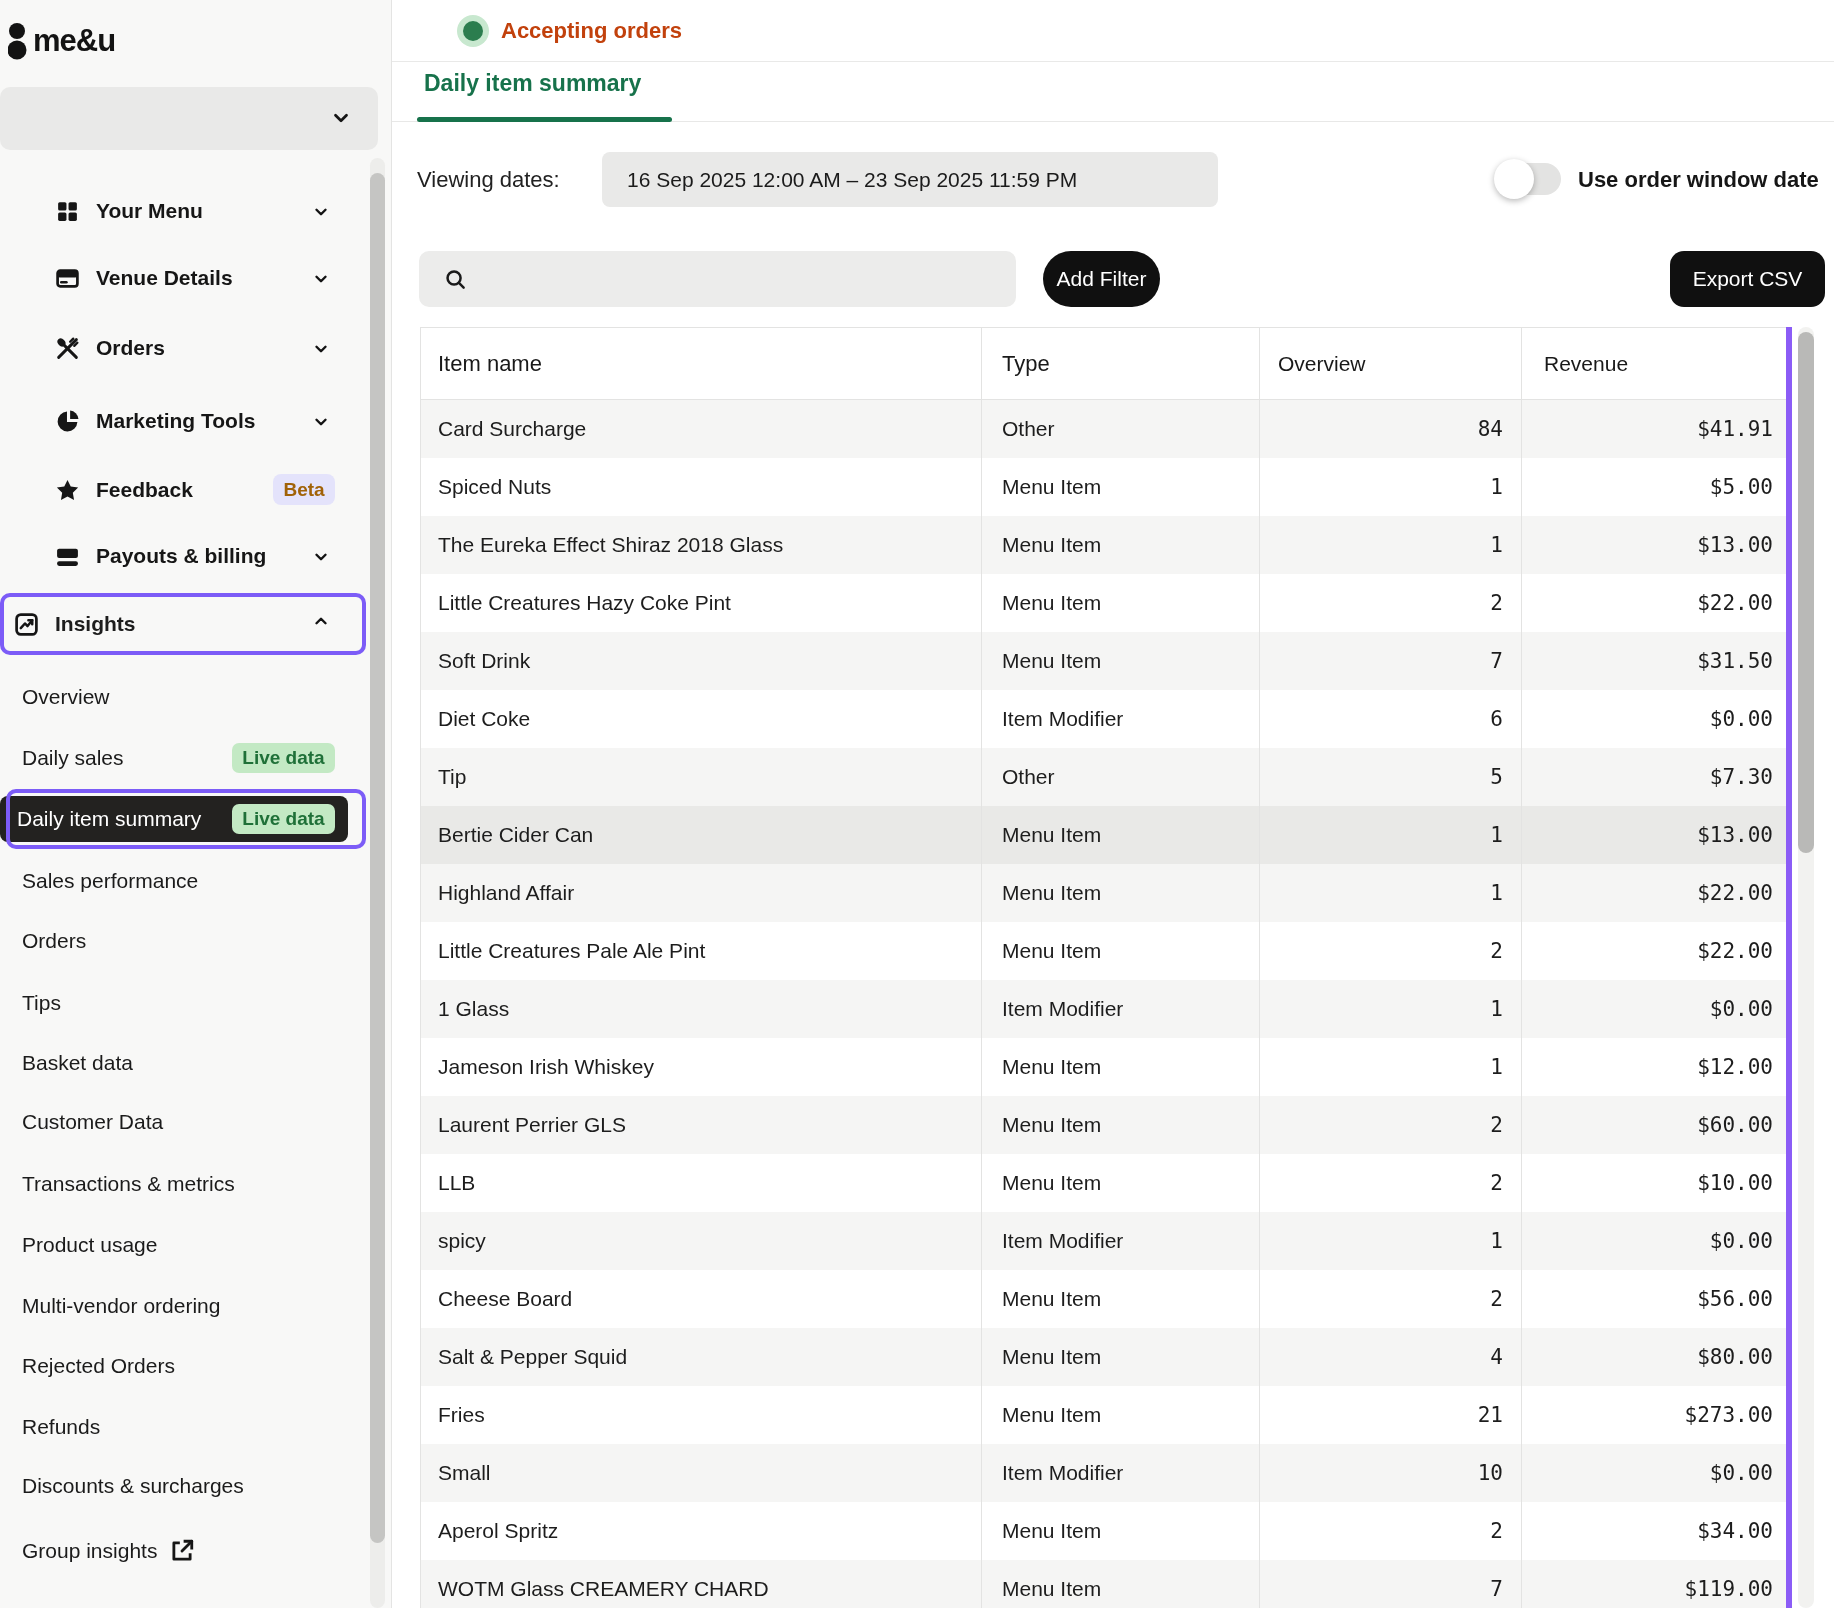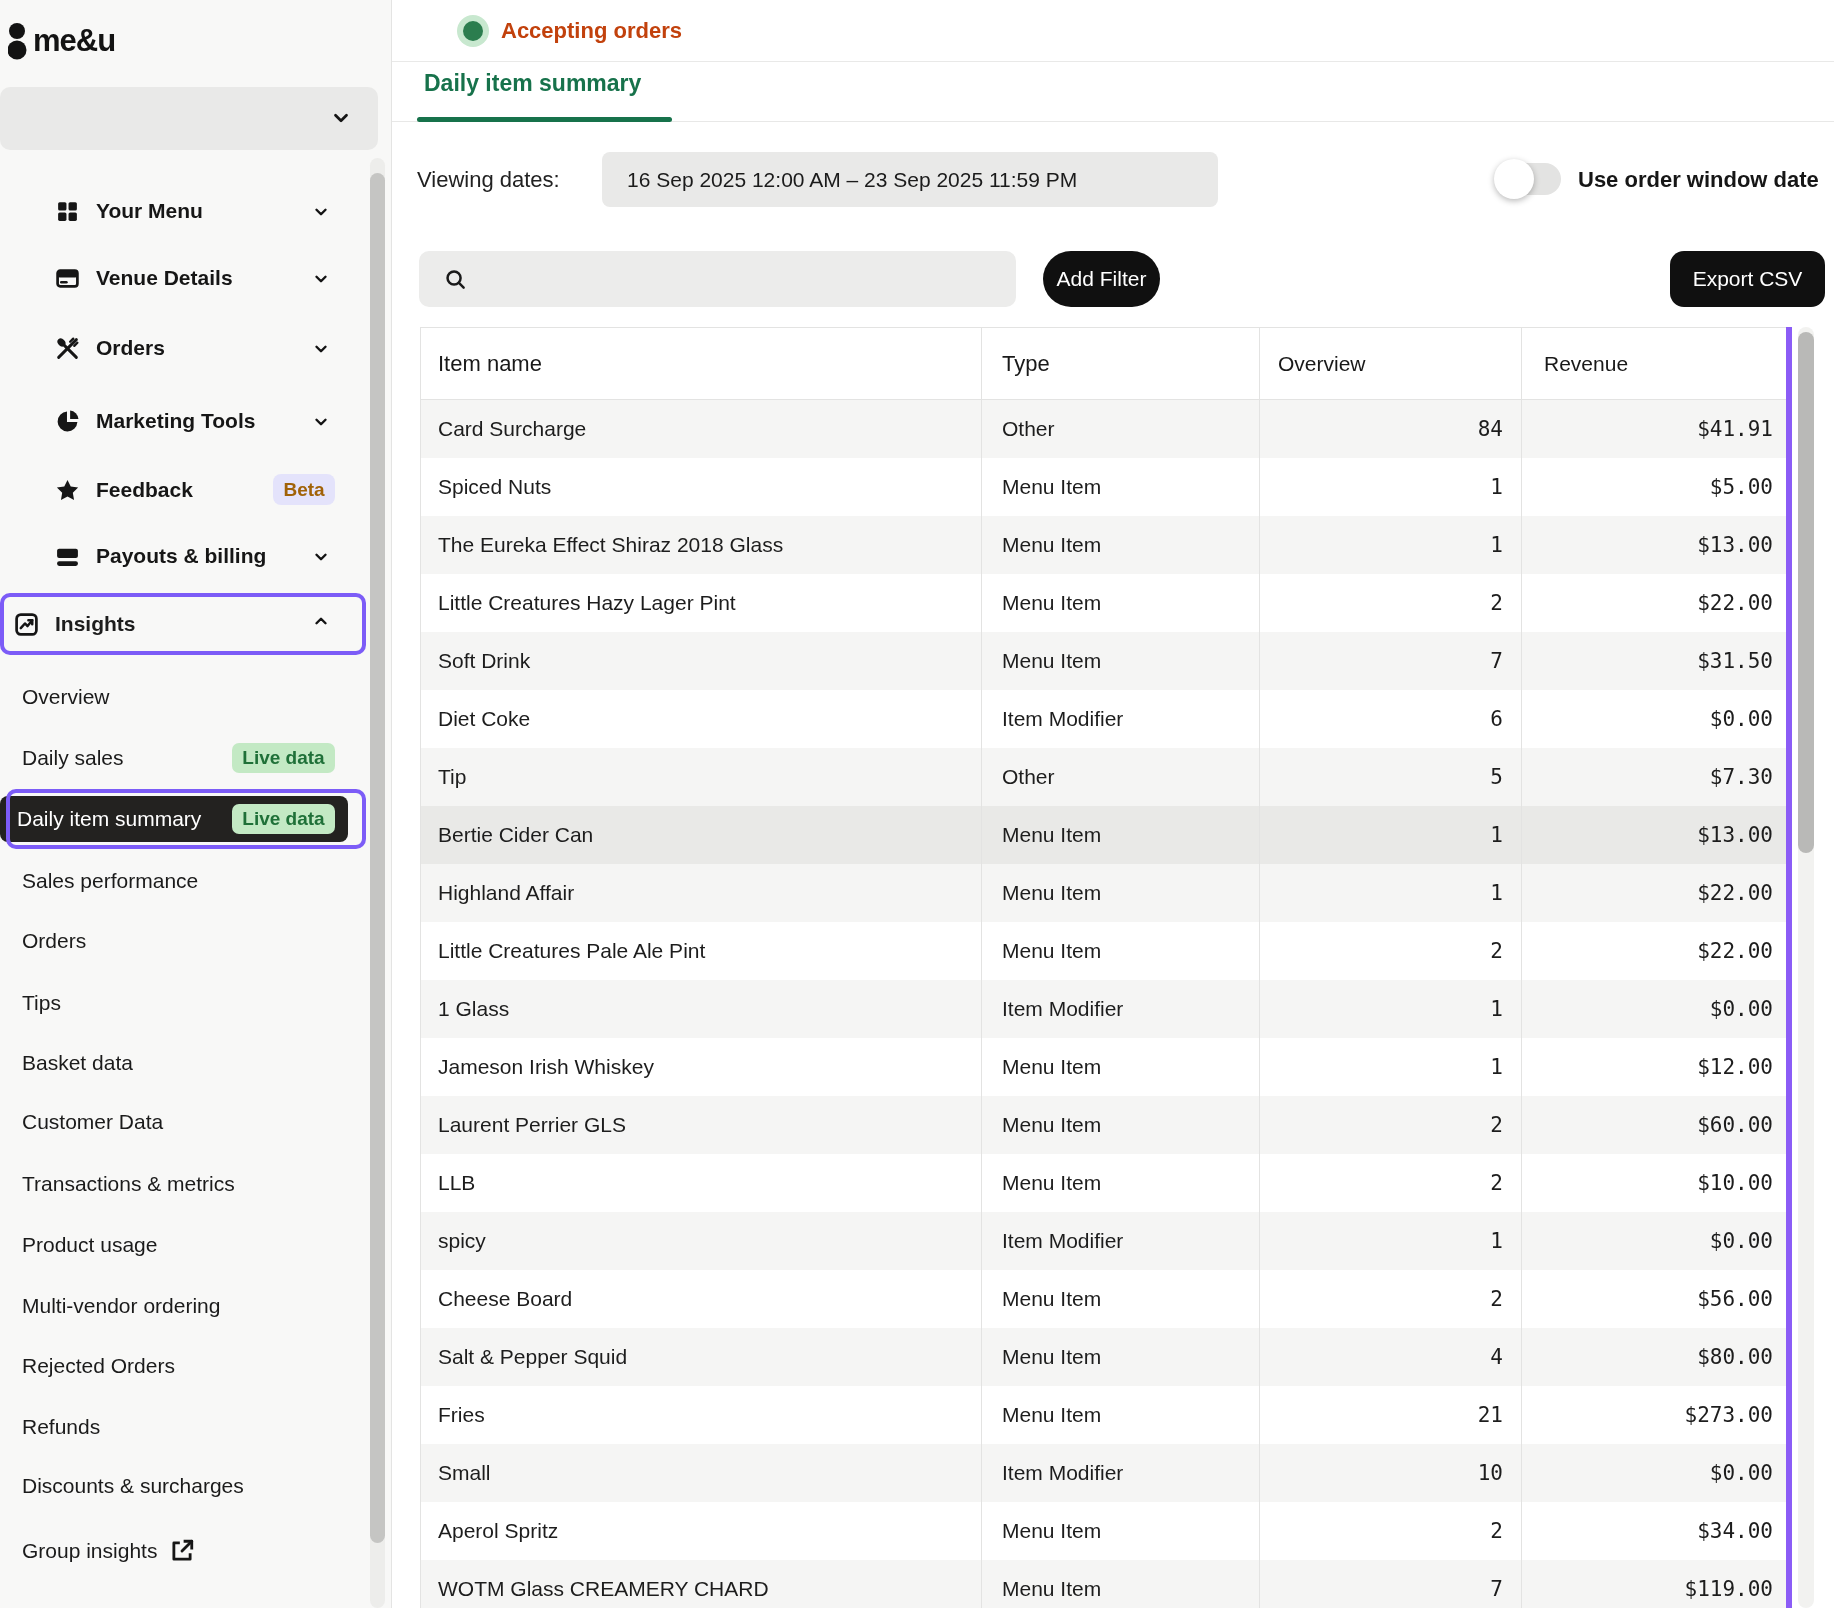--- a/index.html
+++ b/index.html
@@ -280,21 +280,21 @@
         <div class="td c-num">1</div>
         <div class="td c-num">$5.00</div>
       </div>
     <div class="tr odd">
         <div class="td c-name">The Eureka Effect Shiraz 2018 Glass</div>
         <div class="td c-type">Menu Item</div>
         <div class="td c-num">1</div>
         <div class="td c-num">$13.00</div>
       </div>
     <div class="tr">
-        <div class="td c-name">Little Creatures Hazy Lager Pint</div>
+        <div class="td c-name">Little Creatures Hazy Coke Pint</div>
         <div class="td c-type">Menu Item</div>
         <div class="td c-num">2</div>
         <div class="td c-num">$22.00</div>
       </div>
     <div class="tr odd">
         <div class="td c-name">Soft Drink</div>
         <div class="td c-type">Menu Item</div>
         <div class="td c-num">7</div>
         <div class="td c-num">$31.50</div>
       </div>

